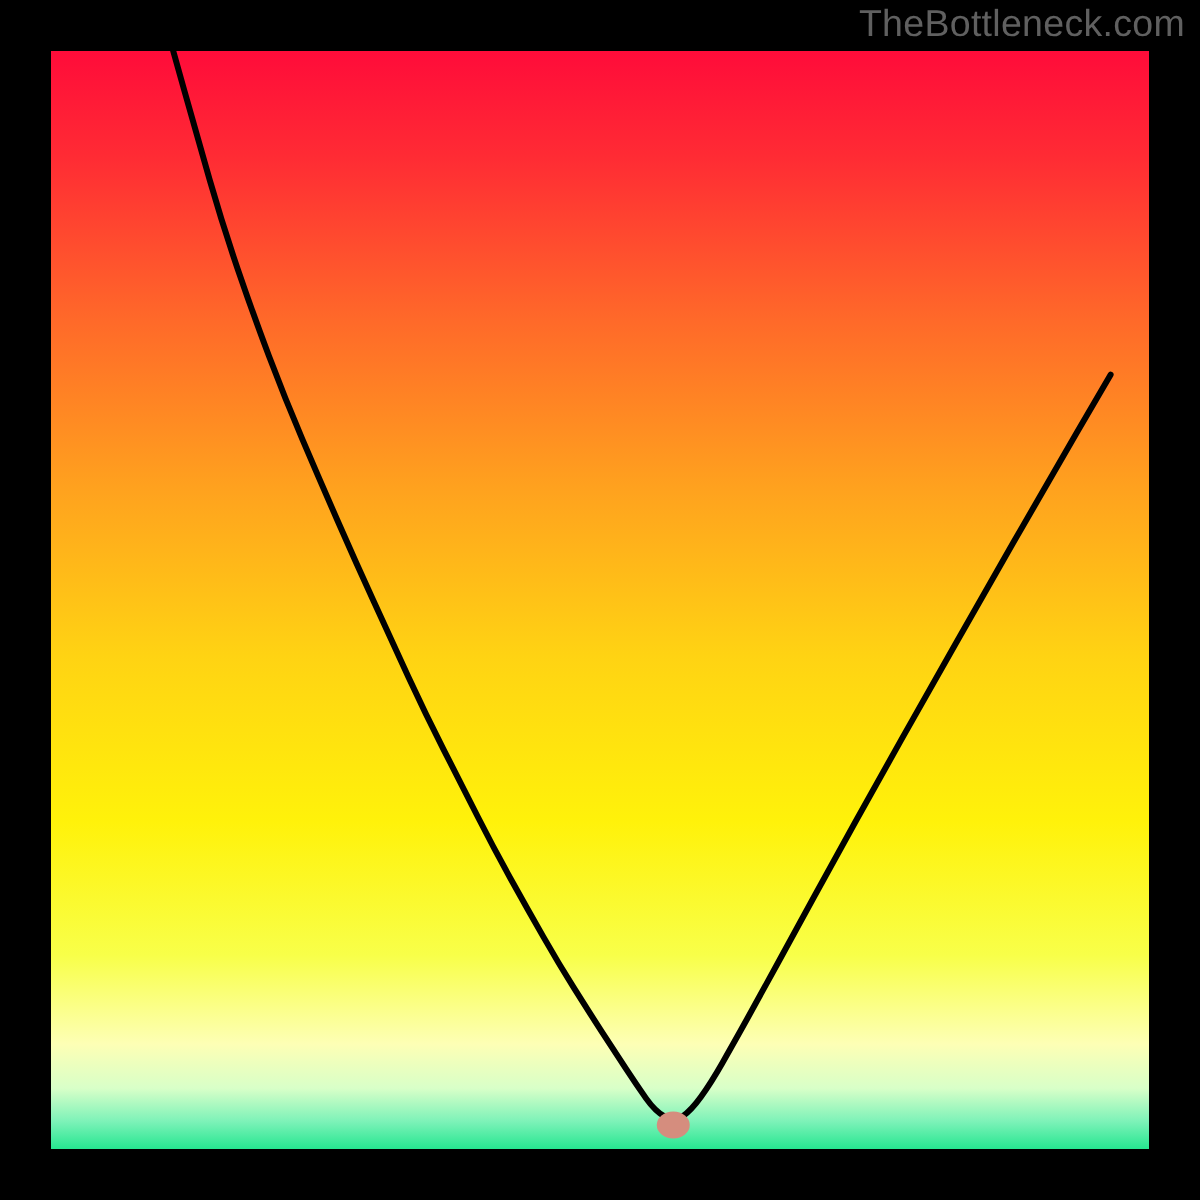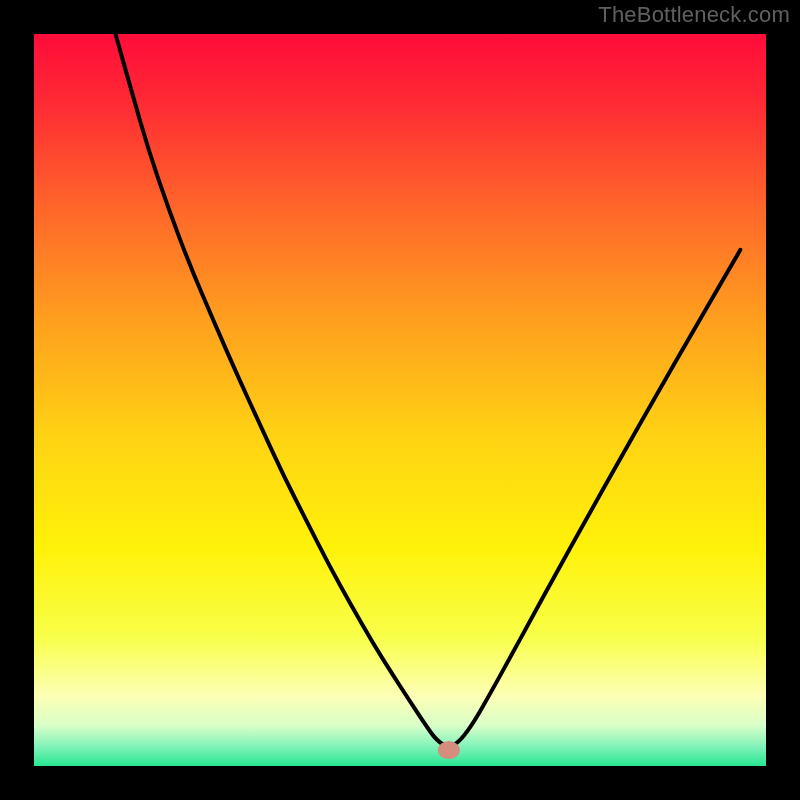--- a/index.html
+++ b/index.html
@@ -13,21 +13,21 @@
     font-family: Arial, Helvetica, sans-serif;
   }
   .chart-wrap {
     position: absolute;
     inset: 0;
   }
   .attribution {
     position: absolute;
     top: 2px;
     right: 10px;
-    font-size: 22px;
+    font-size: 25px;
     color: #606060;
     font-weight: 500;
     letter-spacing: 0.2px;
   }
 </style>
 </head>
 <body>
 
 <div class="chart-wrap">
   <svg id="chart-svg" width="800" height="800" viewBox="0 0 800 800">

